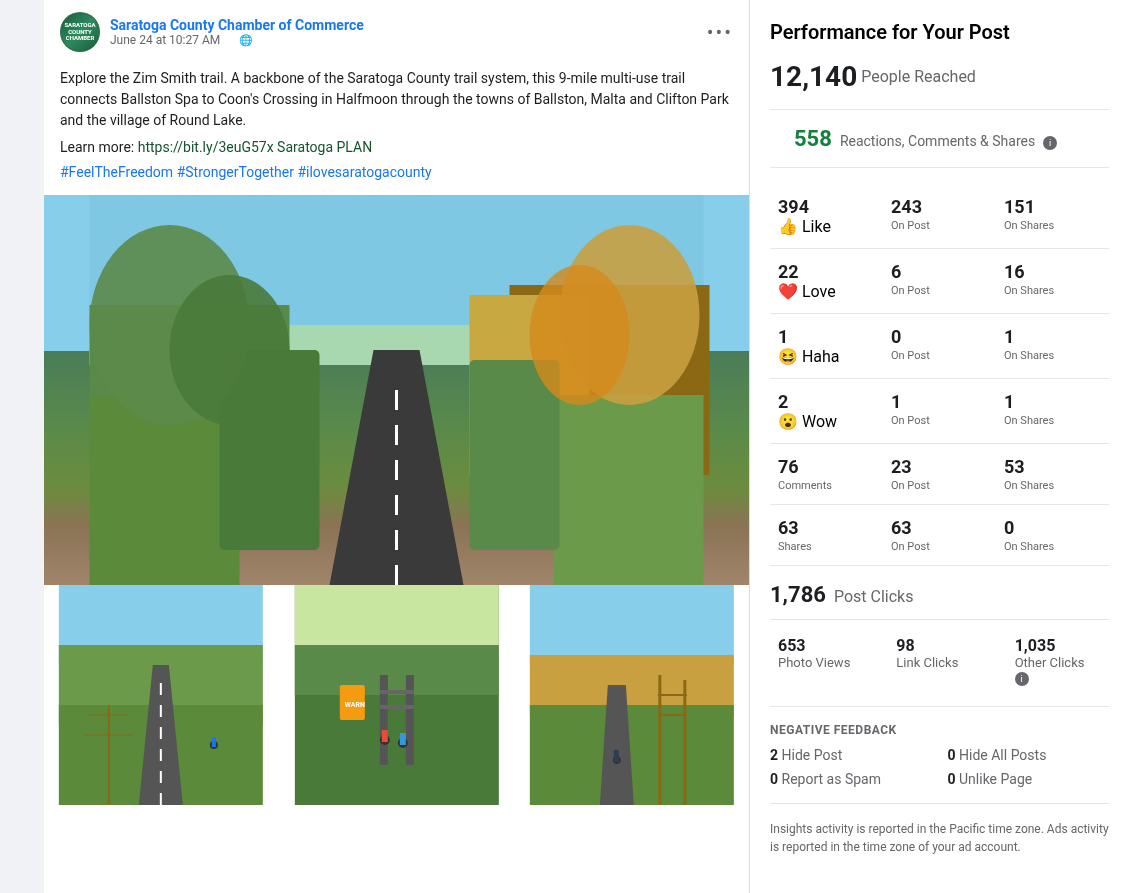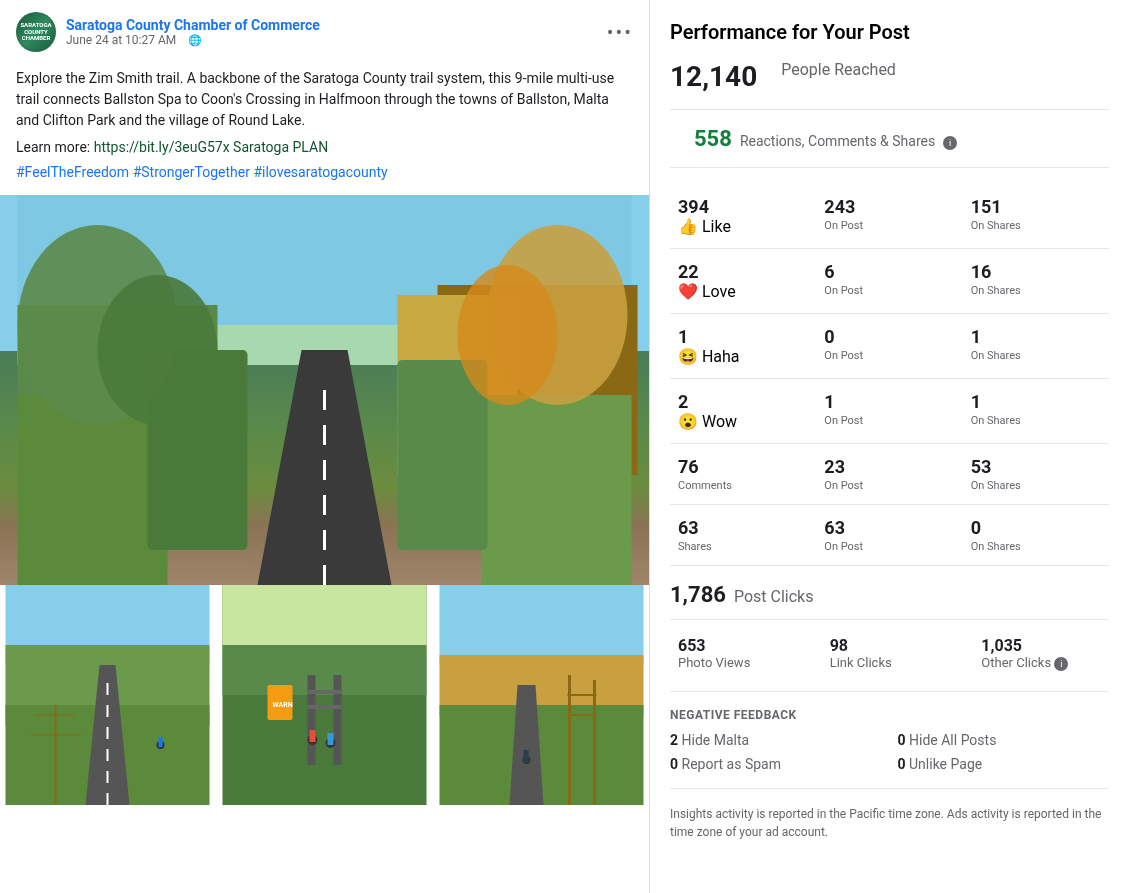--- a/index.html
+++ b/index.html
@@ -1,42 +1,42 @@
 <!DOCTYPE html>
 <html><head>
   <meta charset="utf-8">
   <style>
     * { box-sizing: border-box; margin: 0; padding: 0; }
     body { font-family: -apple-system, BlinkMacSystemFont, 'Segoe UI', Roboto, Arial, sans-serif; background: #f0f2f5; display: flex; justify-content: center; align-items: flex-start; min-height: 893px; }
     .container { display: flex; width: 1129px; min-height: 893px; background: #f0f2f5; }
 
     
-    .post-panel { width: 650px; background: #fff; border-right: 1px solid #ddd; }
+    .post-panel { width: 706px; background: #fff; border-right: 1px solid #ddd; margin-left: 44px; }
     .post-header { display: flex; align-items: center; padding: 12px 16px; justify-content: space-between; }
     .post-header-left { display: flex; align-items: center; gap: 10px; }
     .avatar { width: 40px; height: 40px; border-radius: 50%; background: #2d6a4f; display: flex; align-items: center; justify-content: center; overflow: hidden; flex-shrink: 0; }
     .avatar-inner { width: 38px; height: 38px; border-radius: 50%; background: linear-gradient(135deg, #1a5c3a 0%, #2d8a5e 50%, #1a5c3a 100%); display: flex; align-items: center; justify-content: center; font-size: 7px; color: #fff; text-align: center; font-weight: bold; line-height: 1.2; }
     .post-meta { display: flex; flex-direction: column; }
     .post-author { font-weight: 700; color: #1877f2; font-size: 14px; cursor: pointer; }
-    .post-date { font-size: 12px; color: #65676b; display: flex; align-items: center; gap: 12px; }
+    .post-date { font-size: 12px; color: #65676b; display: flex; align-items: center; gap: 19px; }
     .globe-icon { font-size: 11px; color: #65676b; }
     .more-btn { font-size: 20px; color: #65676b; cursor: pointer; letter-spacing: 2px; }
     .post-text { padding: 4px 16px 12px 16px; font-size: 14px; color: #1c1e21; line-height: 1.5; }
     .post-text a { color: #14532d; text-decoration: none; }
     .post-text .hashtag { color: #1877f2; }
     .post-images { width: 100%; }
     .main-image { width: 100%; height: 390px; background: linear-gradient(180deg, #87ceeb 0%, #87ceeb 40%, #4a7c59 40%, #5a8a4a 60%, #6b8c3e 75%, #8b7355 85%, #a0856b 100%); position: relative; overflow: hidden; }
     .bottom-images { display: flex; height: 220px; }
     .bottom-img { flex: 1; overflow: hidden; position: relative; }
     .bottom-img + .bottom-img { border-left: 2px solid #fff; }
 
     
     .perf-panel { flex: 1; background: #fff; padding: 20px; overflow-y: auto; }
     .perf-title { font-size: 20px; font-weight: 600; color: #000000; margin-bottom: 16px; }
-    .people-reached { display: flex; align-items: flex-start; gap: 24px; margin-bottom: 16px; padding-bottom: 16px; border-bottom: 1px solid #e4e6ea; }
+    .people-reached { display: flex; align-items: center; gap: 4px; margin-bottom: 16px; padding-bottom: 16px; border-bottom: 1px solid #e4e6ea; }
     .stat-big-num { font-size: 28px; font-weight: 700; color: #1c1e21; }
     .stat-label { font-size: 16px; color: #65676b; }
     .reactions-row { display: flex; align-items: baseline; gap: 8px; margin-bottom: 16px; padding-bottom: 16px; border-bottom: 1px solid #e4e6ea; }
     .reactions-num { font-size: 22px; font-weight: 700; color: #15803d; margin-left: 24px; }
     .reactions-label { font-size: 14px; color: #65676b; }
     .info-icon { display: inline-block; width: 14px; height: 14px; border-radius: 50%; background: #65676b; color: #fff; font-size: 9px; text-align: center; line-height: 14px; cursor: pointer; }
 
     .stats-grid { display: grid; grid-template-columns: 1fr 1fr 1fr; gap: 0; border-bottom: 1px solid #e4e6ea; margin-bottom: 16px; }
     .stat-cell { padding: 12px 8px; }
     .stat-cell-num { font-size: 18px; font-weight: 700; color: #1c1e21; }
@@ -311,21 +311,21 @@
       </div>
       <div class="clicks-sub-cell">
         <div class="clicks-sub-num">1,035</div>
         <div class="clicks-sub-label">Other Clicks <span class="info-icon">i</span></div>
       </div>
     </div>
 
     <div class="neg-feedback-section">
       <div class="neg-title">NEGATIVE FEEDBACK</div>
       <div class="neg-grid">
-        <div class="neg-item"><strong>2</strong> <span>Hide Malta</span></div>
+        <div class="neg-item"><strong>2</strong> <span>Hide Post</span></div>
         <div class="neg-item"><strong>0</strong> <span>Hide All Posts</span></div>
         <div class="neg-item"><strong>0</strong> <span>Report as Spam</span></div>
         <div class="neg-item"><strong>0</strong> <span>Unlike Page</span></div>
       </div>
     </div>
 
     <p class="footnote">Insights activity is reported in the Pacific time zone. Ads activity is reported in the time zone of your ad account.</p>
   </div>
 </div>
 

